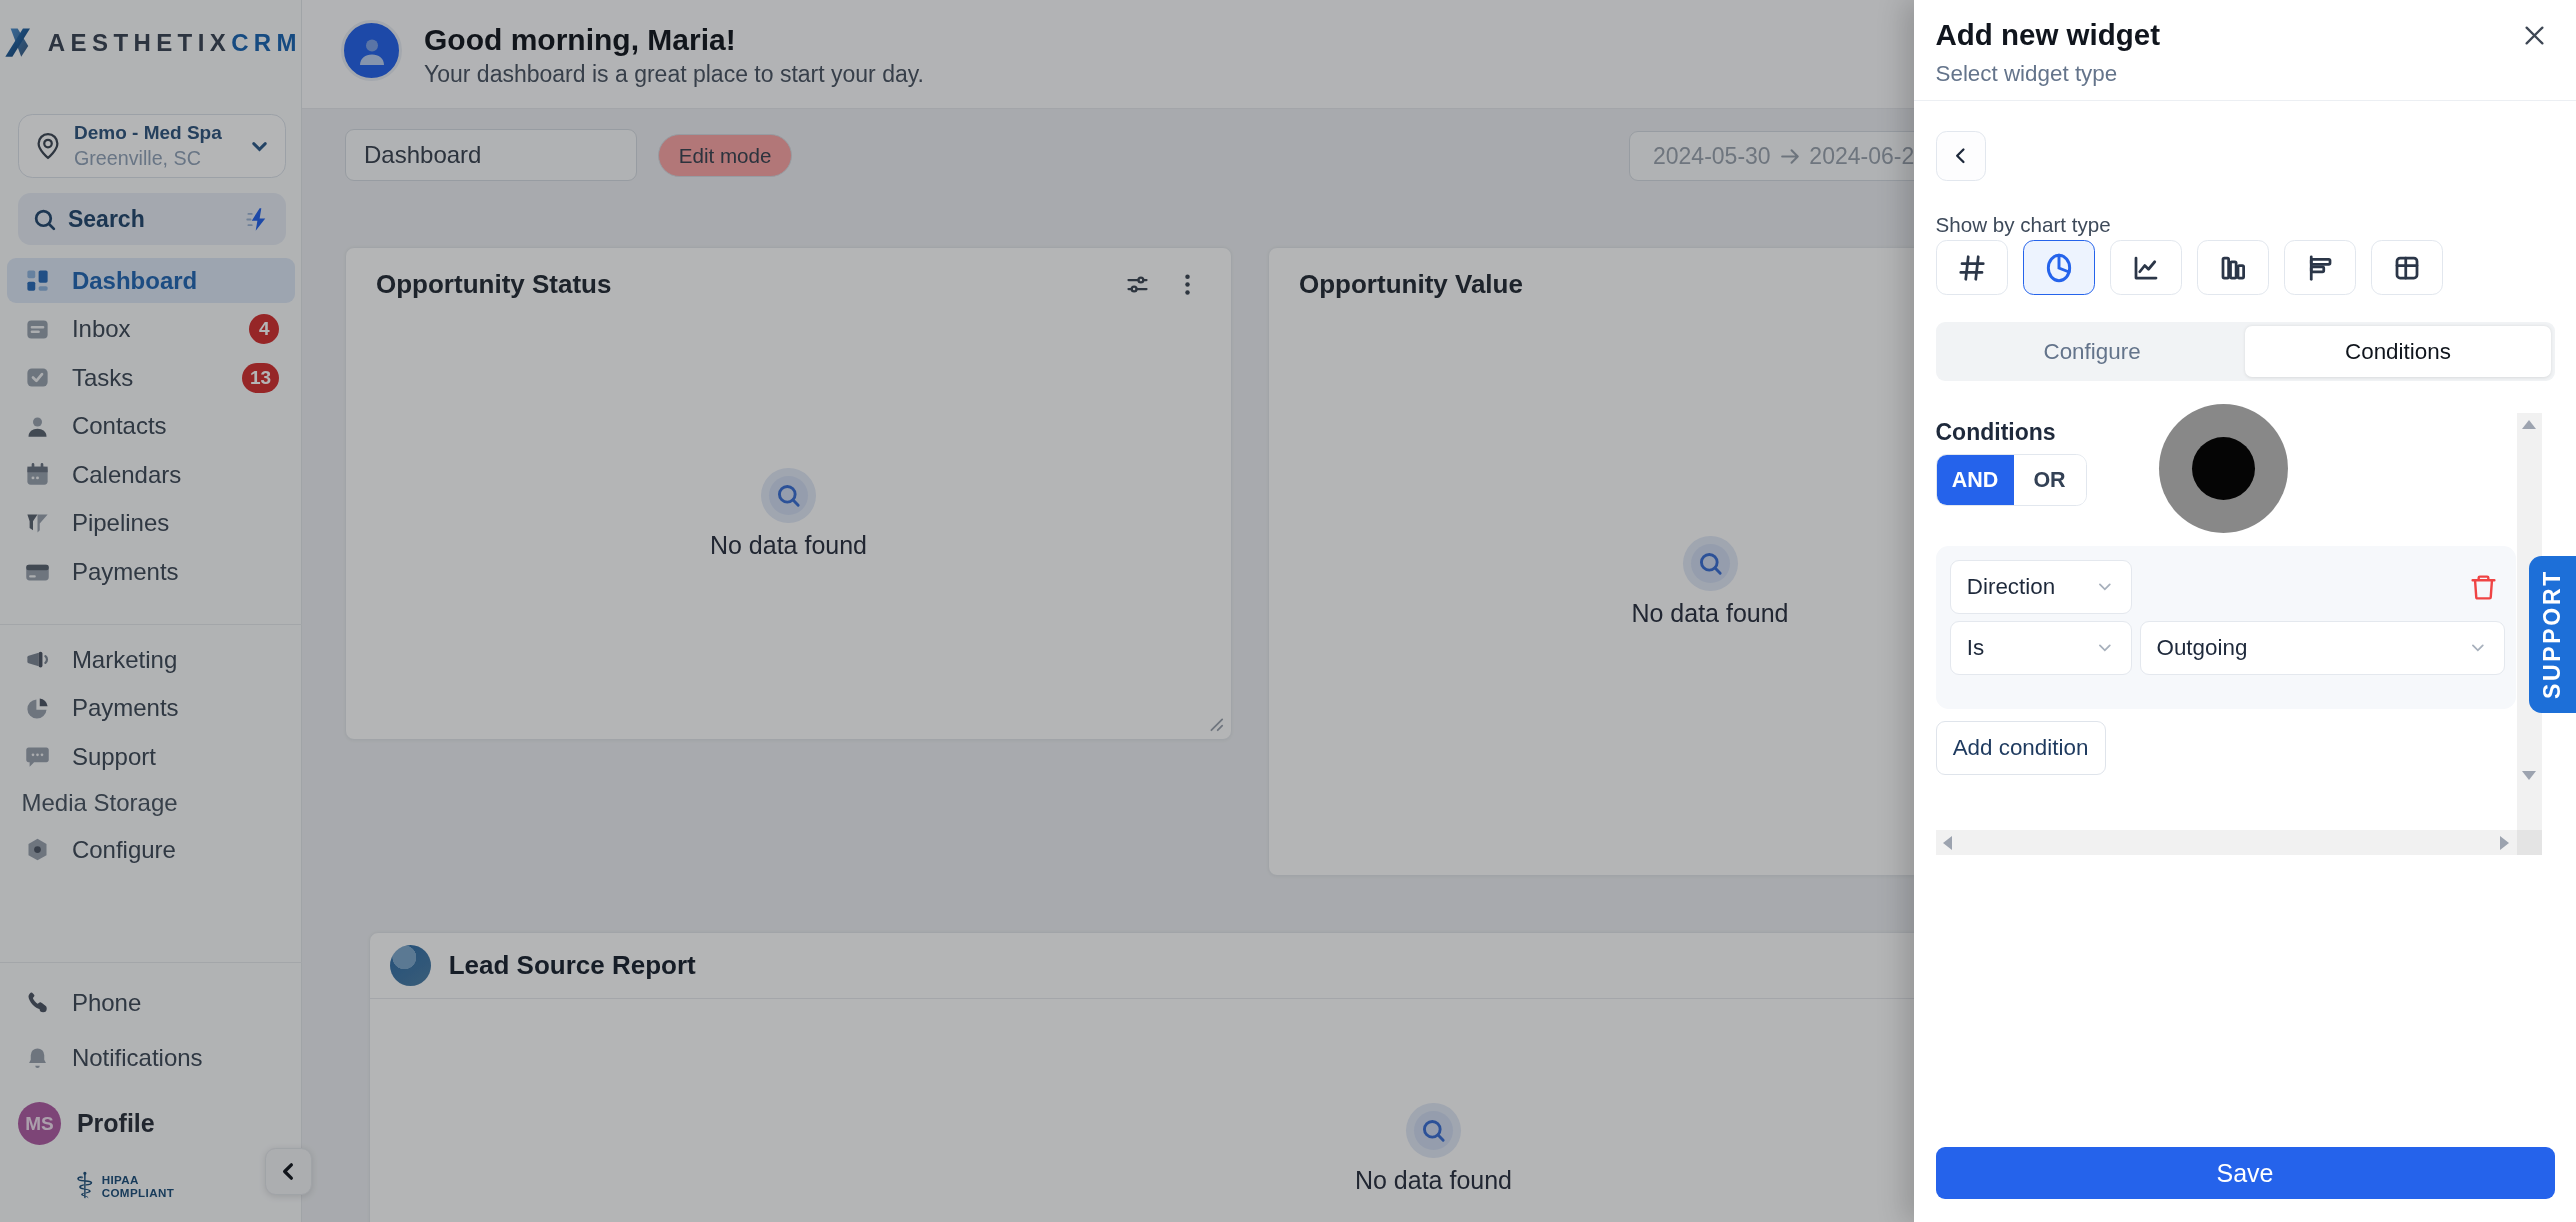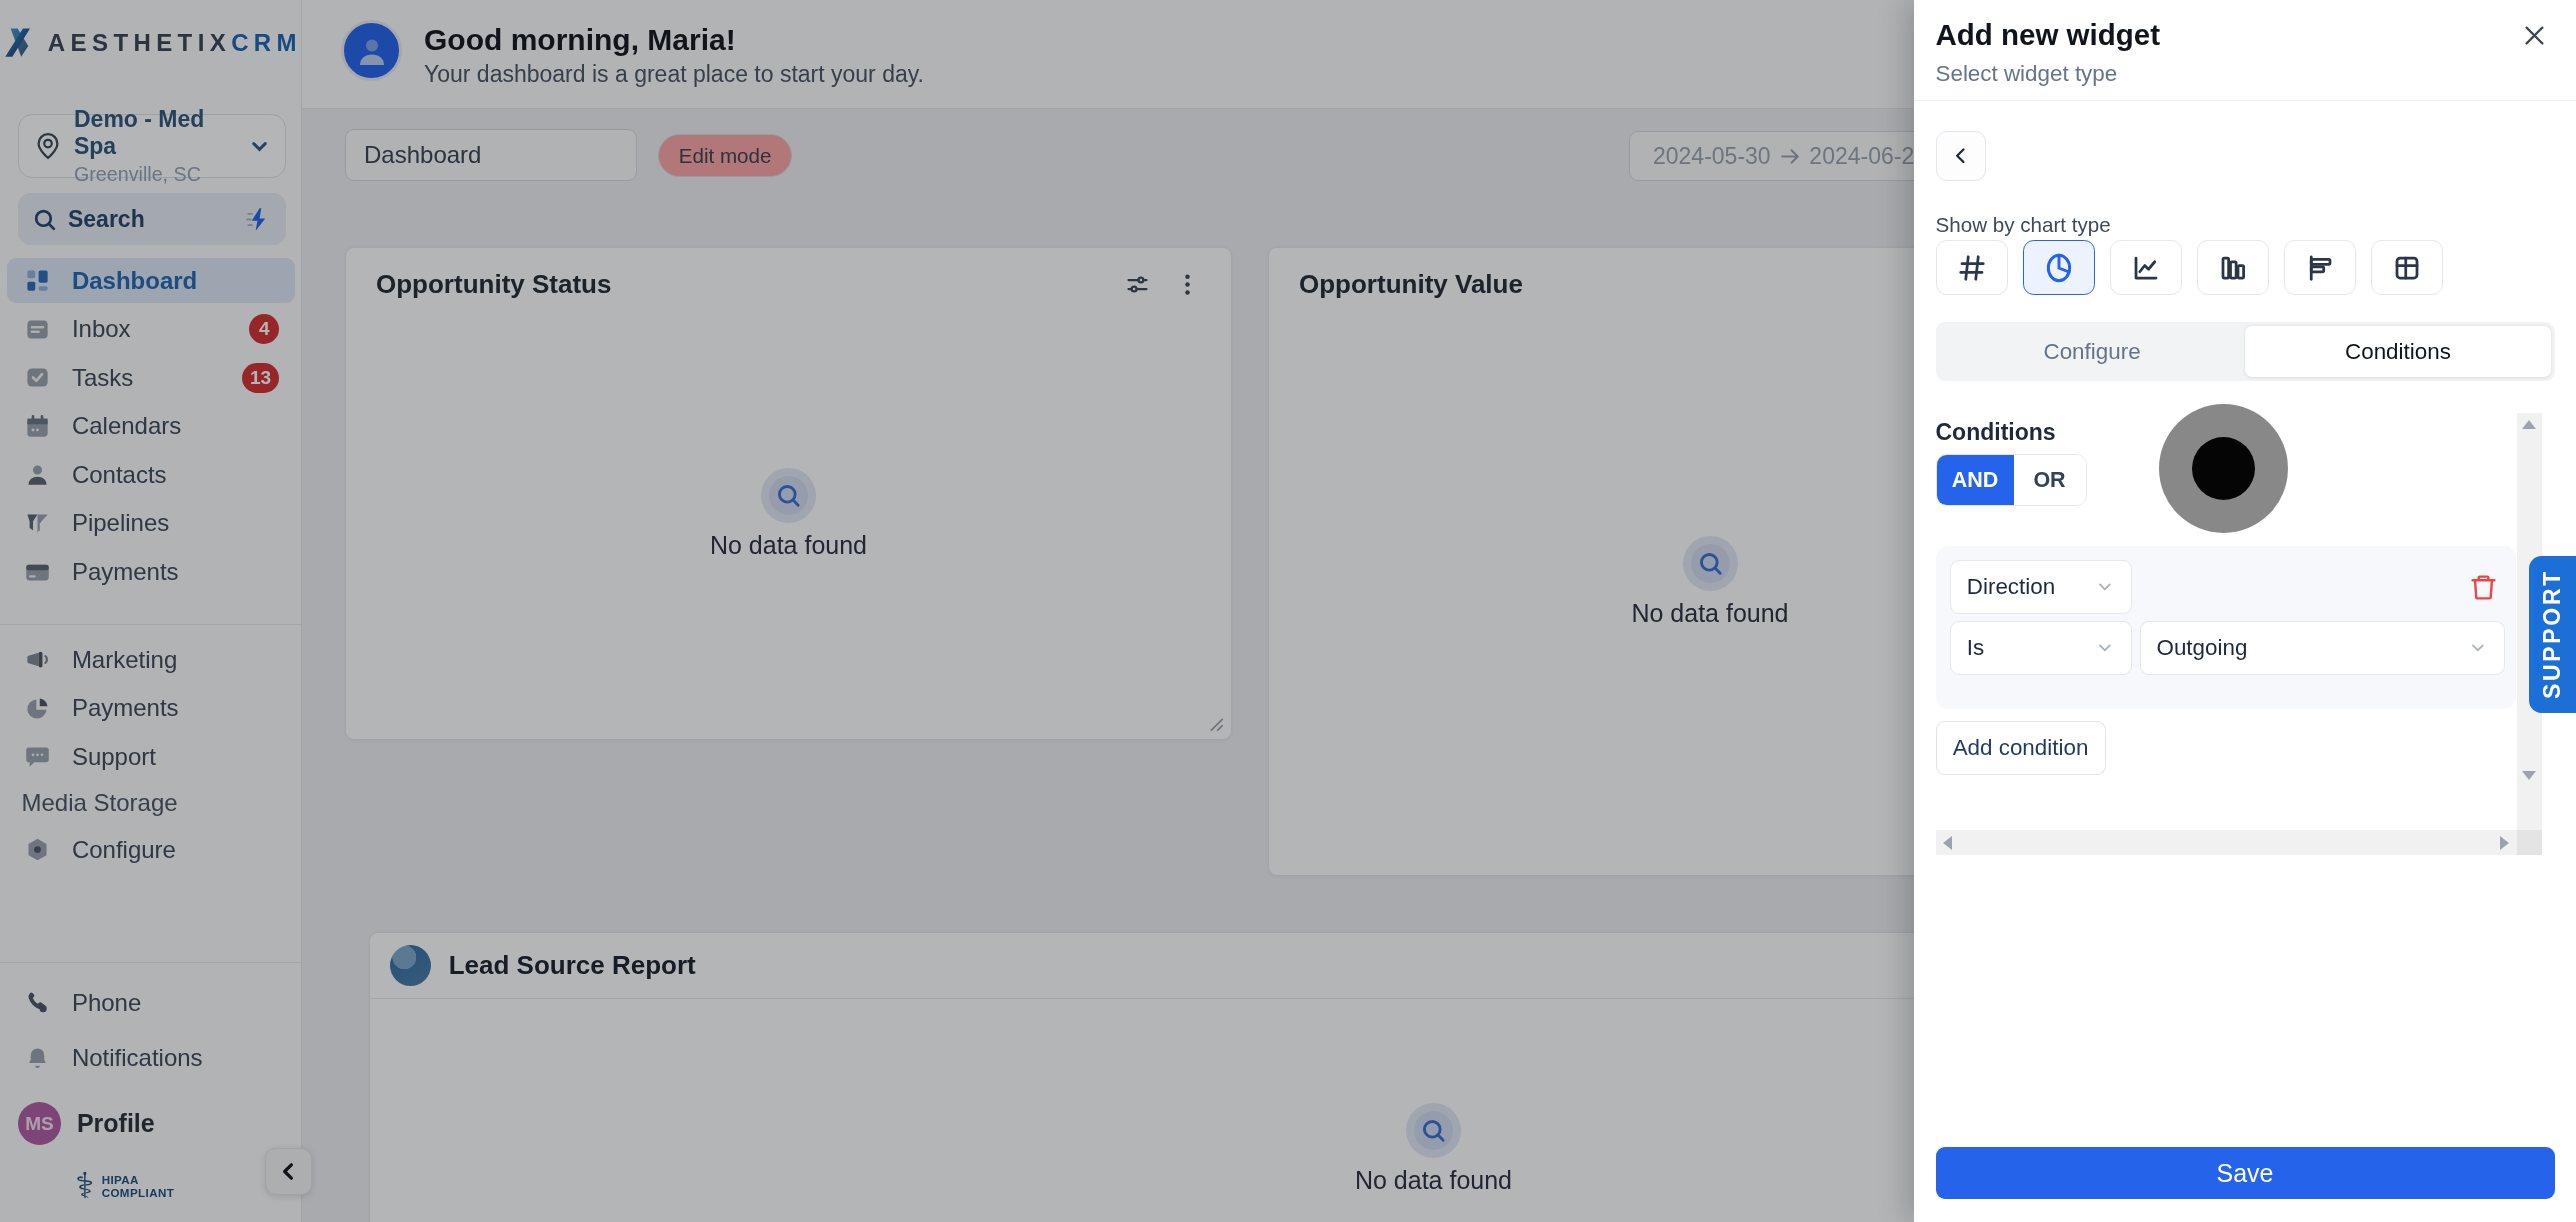--- a/index.html
+++ b/index.html
@@ -7,21 +7,21 @@
   body { font-family:"Liberation Sans", sans-serif; background:#EEF0F3; overflow:hidden; }
   #app { position:relative; width:2576px; height:1223px; overflow:hidden; background:#EEF0F3; }
 
   
   .sidebar { position:absolute; left:0; top:0; width:302px; height:1223px; background:#FBFCFD; border-right:1.8px solid #E3E6EA; z-index:10; }
   .logo-row { position:absolute; left:0; top:23px; width:302px; display:flex; align-items:center; justify-content:center; gap:9px; }
   .logo-text { font-size:24px; font-weight:bold; letter-spacing:5.4px; color:#3A4454; }
   .logo-text .accent { color:#1B66B3; }
   .loc-card { position:absolute; left:18px; top:114px; width:268px; height:64px; background:#FFFFFF; border:1.8px solid #DCE2EA; border-radius:14.3px; display:flex; align-items:center; padding:0 14.3px; }
   .loc-txt { flex:1; margin-left:10.7px; }
-  .loc-name { font-size:23px; font-weight:bold; color:#31567F; }
+  .loc-name { font-size:19px; font-weight:bold; color:#31567F; }
   .loc-city { font-size:19.7px; color:#92A3B8; margin-top:2.7px; }
   .search-box { position:absolute; left:18px; top:193px; width:268px; height:52px; background:#E8EDF5; border-radius:12.5px; display:flex; align-items:center; padding:0 14.3px; }
   .search-label { flex:1; margin-left:10.7px; font-size:23px; font-weight:bold; color:#24486E; }
   .nav { position:absolute; left:7.2px; top:258px; width:288px; }
   .nav2 { position:absolute; left:7.2px; top:637px; width:288px; }
   .nav3 { position:absolute; left:7.2px; top:980px; width:288px; }
   .nav-item { display:flex; align-items:center; height:45px; margin-bottom:3.6px; padding:0 16px; border-radius:9px; color:#44505E; }
   .nav-item .lbl { margin-left:19.7px; font-size:24px; color:#3F4A58; }
   .nav-item.active { background:#DEE8F6; }
   .nav-item.active .lbl { color:#2468B4; font-weight:bold; }
@@ -179,37 +179,37 @@
               <rect x="3" y="4" width="18" height="16" rx="4" fill="#99A2AE"></rect>
               <path d="M8 12l3 3 5-6" fill="none" stroke="#F2F3F5" stroke-width="2.4" stroke-linecap="round" stroke-linejoin="round"></path>
             </svg>
         </span>
         <span class="lbl">Tasks</span>
         <span class="badge">13</span>
       </div>
       <div class="nav-item">
         <span class="icon">
           <svg width="27" height="27" viewBox="0 0 24 24">
+              <circle cx="12" cy="8" r="4" fill="#9AA3AF"></circle>
+              <path d="M4 21c0-4.4 3.6-7 8-7s8 2.6 8 7z" fill="#5B6470"></path>
+            </svg>
+        </span>
+        <span class="lbl">Contacts</span>
+      </div>
+      <div class="nav-item">
+        <span class="icon">
+          <svg width="27" height="27" viewBox="0 0 24 24">
               <rect x="3" y="5" width="18" height="16" rx="3" fill="#99A2AE"></rect>
               <rect x="3" y="5" width="18" height="5" fill="#6B7583"></rect>
               <path d="M8 3v4M16 3v4" stroke="#6B7583" stroke-width="2.4" stroke-linecap="round"></path>
               <circle cx="8" cy="15" r="1.3" fill="#F2F3F5"></circle>
               <circle cx="12" cy="15" r="1.3" fill="#F2F3F5"></circle>
             </svg>
         </span>
         <span class="lbl">Calendars</span>
-      </div>
-      <div class="nav-item">
-        <span class="icon">
-          <svg width="27" height="27" viewBox="0 0 24 24">
-              <circle cx="12" cy="8" r="4" fill="#9AA3AF"></circle>
-              <path d="M4 21c0-4.4 3.6-7 8-7s8 2.6 8 7z" fill="#5B6470"></path>
-            </svg>
-        </span>
-        <span class="lbl">Contacts</span>
       </div>
       <div class="nav-item">
         <span class="icon">
           <svg width="27" height="27" viewBox="0 0 24 24">
               <path d="M3 4h9l-4 6v8l-3-2v-6L3 4z" fill="#5B6470"></path>
               <path d="M12 4h9l-7 8v6l-2 2z" fill="#9AA3AF"></path>
             </svg>
         </span>
         <span class="lbl">Pipelines</span>
       </div>

